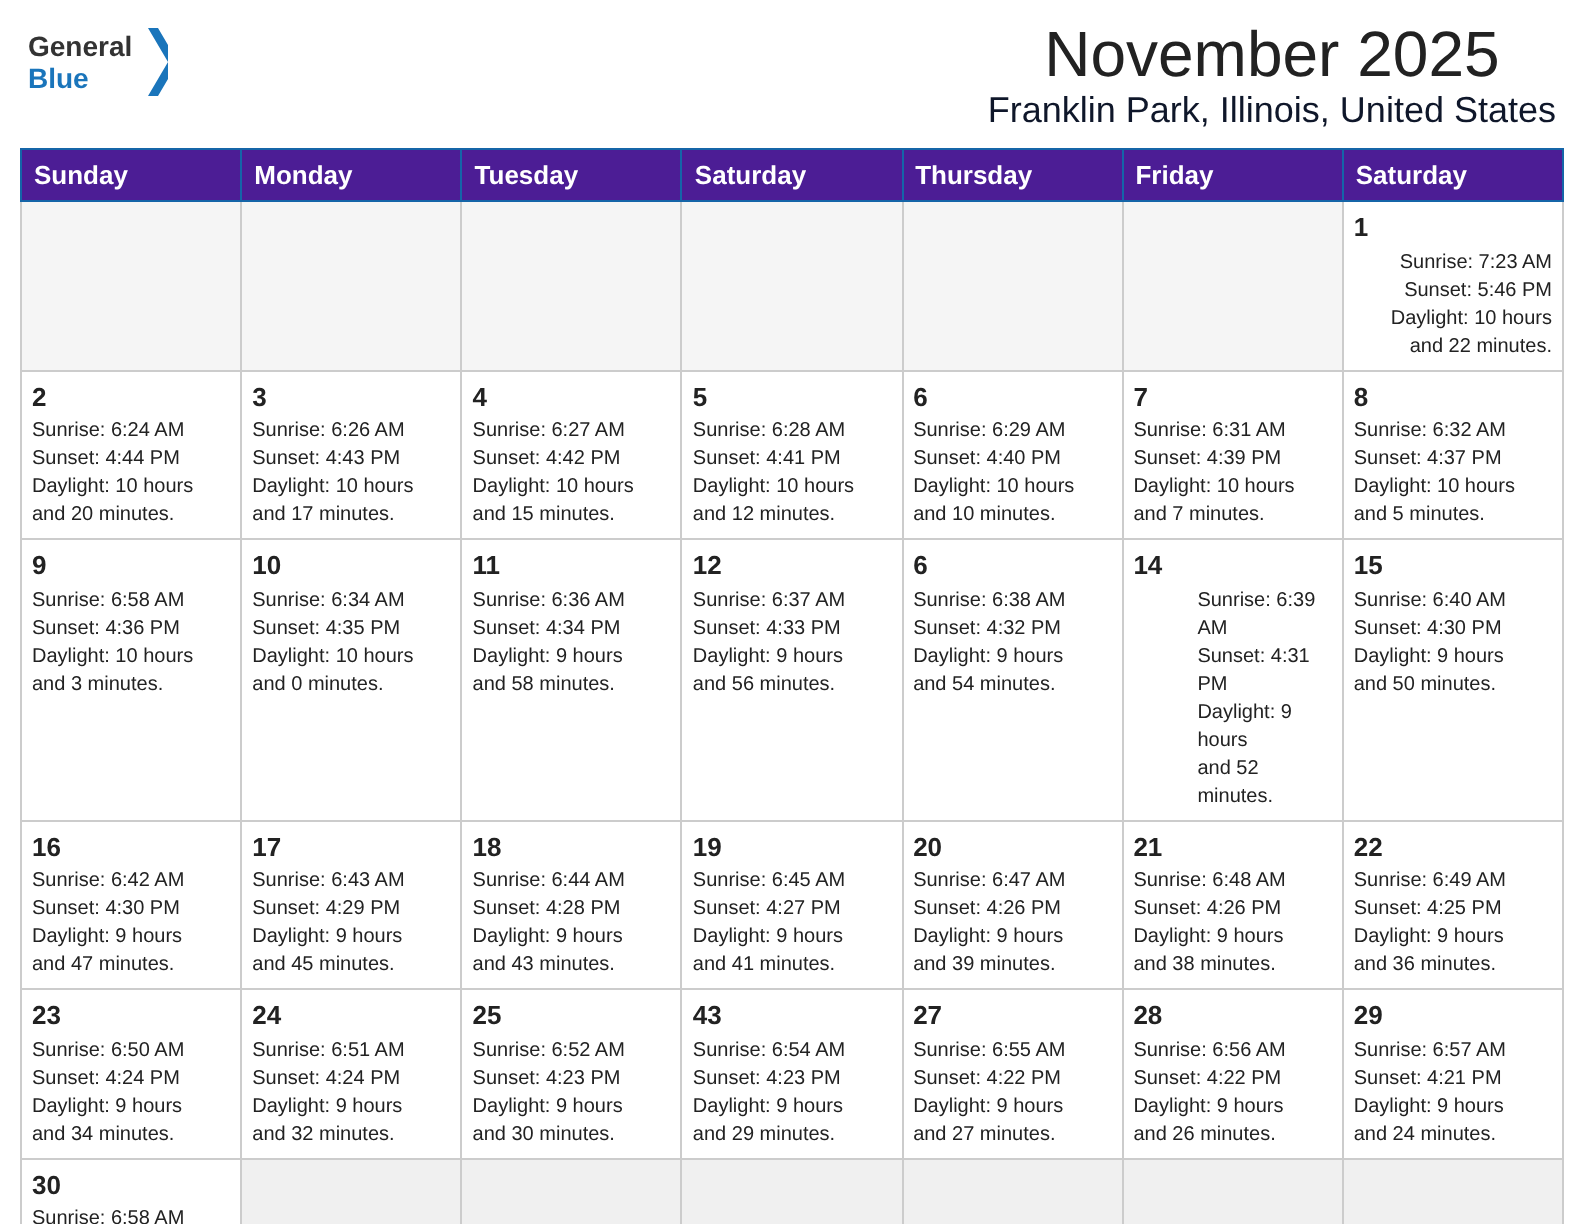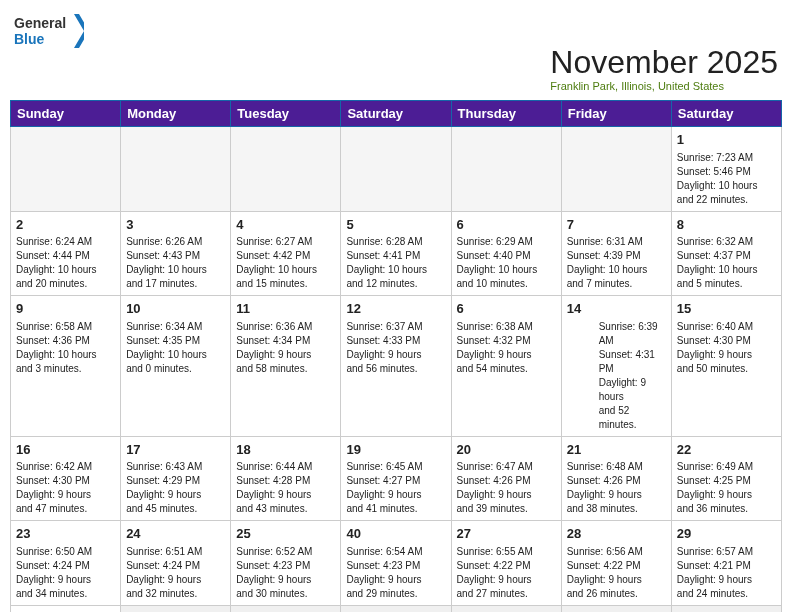--- a/index.html
+++ b/index.html
@@ -16,32 +16,31 @@
       align-items: flex-start;
       margin-bottom: 8px;
       padding: 0 4px;
     }
     .logo {
       display: flex;
       align-items: center;
       gap: 4px;
     }
     .title-section {
-      text-align: left;
-      margin-top: 35px;
+      text-align: center;
     }
     .month-title {
       font-size: 32px;
       font-weight: normal;
       color: #222;
       line-height: 1.1;
     }
     .location {
-      font-size: 11px;
-      color: #4d7c0f;
+      font-size: 18px;
+      color: #0f172a;
     }
     .calendar {
       width: 100%;
       border-collapse: collapse;
       border: 1px solid #ccc;
     }
     .calendar th {
       background: #4c1d95;
       color: #fff;
       text-align: left;
@@ -112,21 +111,21 @@
   <tbody id="calendar-body">
   <tr>
         <td class="empty"></td>
         <td class="empty"></td>
         <td class="empty"></td>
         <td class="empty"></td>
         <td class="empty"></td>
         <td class="empty"></td>
         <td>
           <span class="day-number">1</span>
-          <div class="day-info" style="white-space: pre-line;">Sunrise: 7:23 AM
+          <div class="day-info" style="white-space: pre-line; text-align: right;">Sunrise: 7:23 AM
 Sunset: 5:46 PM
 Daylight: 10 hours
 and 22 minutes.</div>
         </td>
       </tr>
       <tr>
         <td>
           <span class="day-number">2</span>
           <div class="day-info" style="white-space: pre-line;">Sunrise: 6:24 AM
 Sunset: 4:44 PM
@@ -294,21 +293,21 @@
 and 32 minutes.</div>
         </td>
         <td>
           <span class="day-number">25</span>
           <div class="day-info" style="white-space: pre-line;">Sunrise: 6:52 AM
 Sunset: 4:23 PM
 Daylight: 9 hours
 and 30 minutes.</div>
         </td>
         <td>
-          <span class="day-number">40</span>
+          <span class="day-number">43</span>
           <div class="day-info" style="white-space: pre-line;">Sunrise: 6:54 AM
 Sunset: 4:23 PM
 Daylight: 9 hours
 and 29 minutes.</div>
         </td>
         <td>
           <span class="day-number">27</span>
           <div class="day-info" style="white-space: pre-line;">Sunrise: 6:55 AM
 Sunset: 4:22 PM
 Daylight: 9 hours

